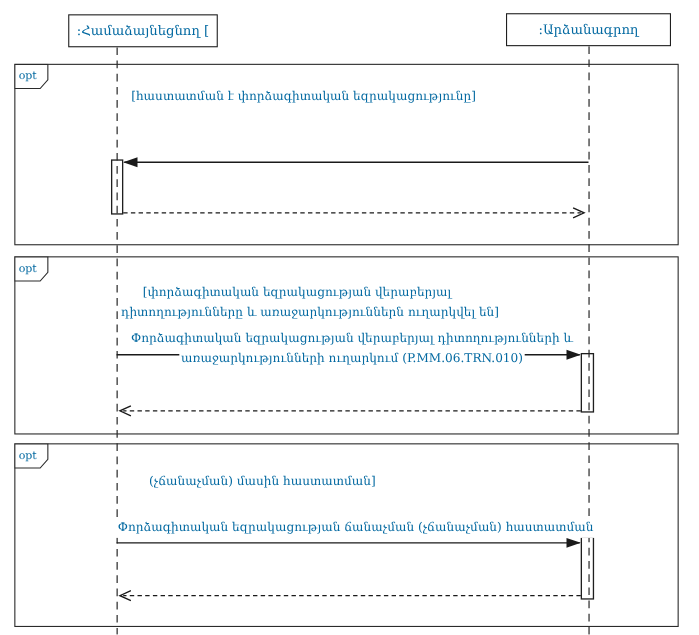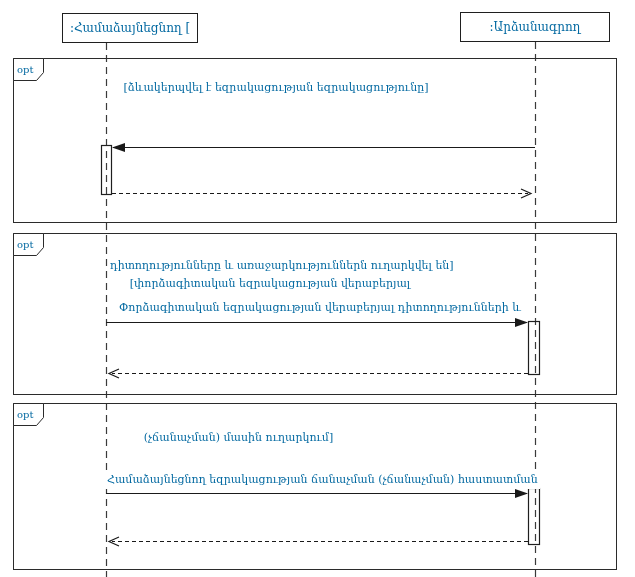--- a/index.html
+++ b/index.html
@@ -64,43 +64,44 @@
     <span>:Արձանագրող</span>
   </div>
 
   <div class="fragment" style="left:13px;top:58px;width:604px;height:165px;">
     <svg class="op-badge">
       <path d="M0.5,0.5 H30.5 V14.5 L23.5,22.5 H0.5 Z" fill="#fff" stroke="#2b2b2b"></path>
     </svg>
     <div class="op-text">opt</div>
   </div>
   <div class="guard" style="left:116px;top:79px;width:320px;">
-    <div class="ln"><span>[ձևակերպվել է եզրակացության եզրակացությունը]</span></div>
+    <div class="ln"><span>[հաստատման է փորձագիտական եզրակացությունը]</span></div>
   </div>
 
   <div class="fragment" style="left:13px;top:233px;width:604px;height:162px;">
     <svg class="op-badge">
       <path d="M0.5,0.5 H30.5 V14.5 L23.5,22.5 H0.5 Z" fill="#fff" stroke="#2b2b2b"></path>
     </svg>
     <div class="op-text">opt</div>
   </div>
   <div class="guard" style="left:108px;top:257px;width:324px;">
+    <div class="ln"><span>[փորձագիտական եզրակացության վերաբերյալ</span></div>
     <div class="ln"><span>դիտողությունները և առաջարկություններն ուղարկվել են]</span></div>
-    <div class="ln"><span>[փորձագիտական եզրակացության վերաբերյալ</span></div>
   </div>
   <div class="msg" style="left:110px;top:299px;width:420px;line-height:18px;text-decoration:underline;">
     <div class="ln"><span>Փորձագիտական եզրակացության վերաբերյալ դիտողությունների և</span></div>
+    <div class="ln"><span>առաջարկությունների ուղարկում (P.MM.06.TRN.010)</span></div>
   </div>
 
   <div class="fragment" style="left:13px;top:403px;width:604px;height:167px;">
     <svg class="op-badge">
       <path d="M0.5,0.5 H30.5 V14.5 L23.5,22.5 H0.5 Z" fill="#fff" stroke="#2b2b2b"></path>
     </svg>
     <div class="op-text">opt</div>
   </div>
   <div class="guard" style="left:96px;top:429px;width:285px;">
-    <div class="ln"><span>(չճանաչման) մասին ուղարկում]</span></div>
+    <div class="ln"><span>(չճանաչման) մասին հաստատման]</span></div>
   </div>
   <div class="msg" style="left:105px;top:471px;width:430px;line-height:18px;">
-    <div class="ln"><span>Համաձայնեցնող եզրակացության ճանաչման (չճանաչման) հաստատման</span></div>
+    <div class="ln"><span>Փորձագիտական եզրակացության ճանաչման (չճանաչման) հաստատման</span></div>
   </div>
 
 </div>
 
 </body></html>

